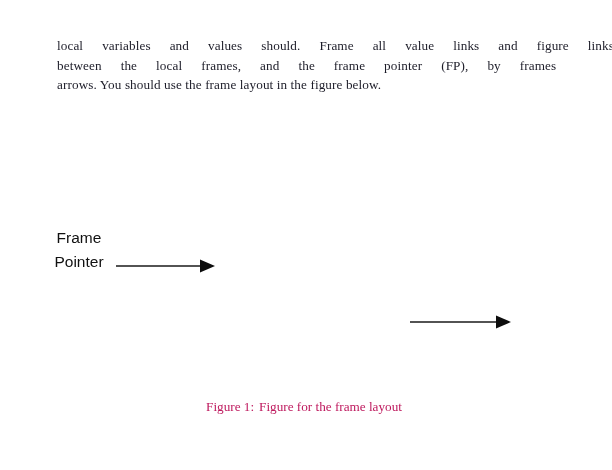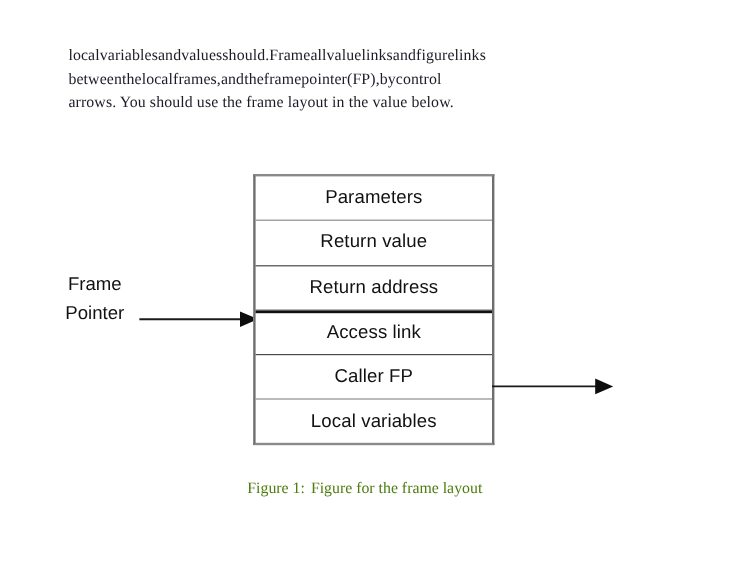--- a/index.html
+++ b/index.html
@@ -27,20 +27,21 @@
     line-height: 19.6px;
     text-align: justify;
     text-justify: inter-word;
     color: #1c1c28;
     letter-spacing: 0.1px;
   }
   #prose .ln { display: block; white-space: nowrap; }
   #prose .ln.just {
     display: flex;
     white-space: normal;
+    gap: 19px;
   }
 
   
   #figure {
     position: absolute;
     left: 0;
     top: 0;
     width: 612px;
     height: 470px;
   }
@@ -109,21 +110,21 @@
   }
 
   
   #caption {
     position: absolute;
     left: 0;
     top: 399px;
     width: 608px;
     text-align: center;
     font-size: 13.2px;
-    color: #4d7c0f;
+    color: #be185d;
   }
   #caption .cap-sep { display: inline-block; width: 5px; }
 </style>
 </head>
 <body>
 
 <div id="prose">
   <span class="ln just">
     <span>local</span>
     <span>variables</span>
@@ -142,57 +143,37 @@
     <span>between</span>
     <span>the</span>
     <span>local</span>
     <span>frames,</span>
     <span>and</span>
     <span>the</span>
     <span>frame</span>
     <span>pointer</span>
     <span>(FP),</span>
     <span>by</span>
-    <span>control</span>
+    <span>frames</span>
   </span>
-  <span class="ln">arrows. You should use the frame layout in the value below.</span>
+  <span class="ln">arrows. You should use the frame layout in the figure below.</span>
 </div>
 
 <div id="figure">
 
   <div id="fp-label">
     <span>Frame</span>
     <span>Pointer</span>
   </div>
 
   <svg id="fp-arrow" viewBox="0 0 100 22">
     <line x1="0" y1="11" x2="86" y2="11" stroke="#1a1a1a" stroke-width="1.6"></line>
     <polygon points="84,4.5 99,11 84,17.5" fill="#0d0d0d"></polygon>
   </svg>
 
-  <div id="stack-box">
-    <div class="frame-row light-sep">
-      <span>Parameters</span>
-    </div>
-    <div class="frame-row">
-      <span>Return value</span>
-    </div>
-    <div class="frame-row">
-      <span>Return address</span>
-    </div>
-    <div class="frame-row fp-boundary-top">
-      <span>Access link</span>
-    </div>
-    <div class="frame-row light-sep">
-      <span>Caller FP</span>
-    </div>
-    <div class="frame-row">
-      <span>Local variables</span>
-    </div>
-  </div>
 
   <svg id="caller-arrow" viewBox="0 0 102 22">
     <line x1="0" y1="11" x2="88" y2="11" stroke="#1a1a1a" stroke-width="1.6"></line>
     <polygon points="86,4.5 101,11 86,17.5" fill="#0d0d0d"></polygon>
   </svg>
 
   <div id="caption">
     <span>Figure 1:</span><span class="cap-sep"></span><span>Figure for the frame layout</span>
   </div>
 

